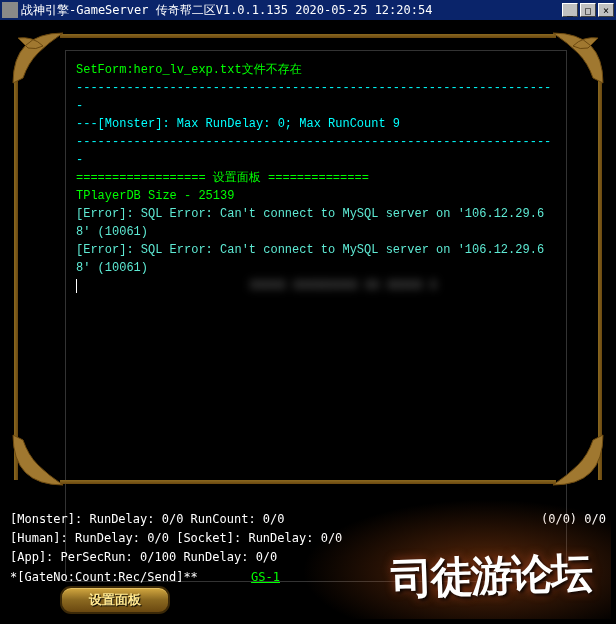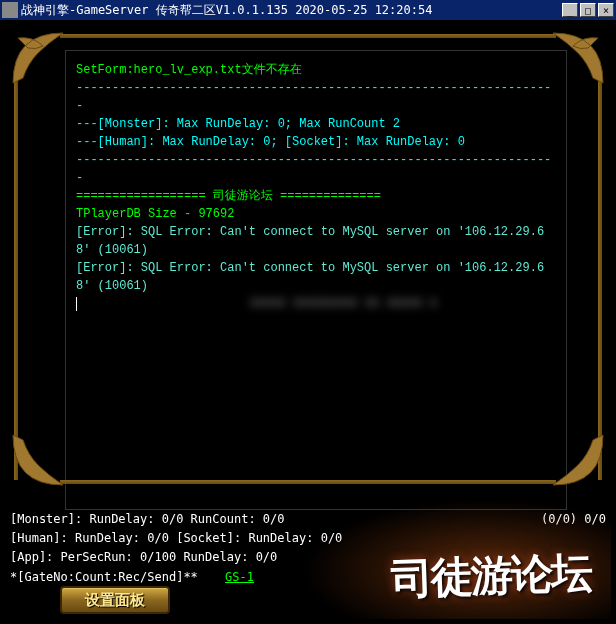--- a/index.html
+++ b/index.html
@@ -64,21 +64,21 @@
 .corner-tl { top: 8px; left: 8px; }
 .corner-tr { top: 8px; right: 8px; }
 .corner-bl { top: 410px; left: 8px; }
 .corner-br { top: 410px; right: 8px; }
 .corner-tl svg, .corner-tr svg, .corner-bl svg, .corner-br svg { width: 100%; height: 100%; }
 .console {
   position: absolute;
   top: 30px;
   left: 65px;
   right: 49px;
-  height: 460px;
+  height: 532px;
   background: #000;
   border: 1px solid #333;
   padding: 10px;
   font-family: "Courier New", monospace;
   font-size: 12px;
   line-height: 1.5;
   overflow: hidden;
 }
 .console-line { white-space: pre-wrap; word-break: break-all; }
 .c-green { color: #00ff00; }
@@ -95,36 +95,36 @@
   position: absolute;
   top: 490px;
   left: 10px;
   right: 10px;
   font-size: 12px;
   color: #fff;
   line-height: 1.6;
 }
 .status-line { white-space: nowrap; }
 .status-line-1 { display: flex; justify-content: space-between; }
-.status-gs { color: #00ff00; margin-left: 20px; text-decoration: underline; }
+.status-gs { color: #00ff00; margin-left: 46px; text-decoration: underline; }
 .bottom-buttons {
   position: absolute;
   bottom: 10px;
   left: 60px;
   display: flex;
   gap: 20px;
 }
 .game-btn {
   width: 110px;
   height: 28px;
   background: linear-gradient(to bottom, #d4a940, #8a6820, #6a4810);
   border: 2px solid #3a2808;
-  border-radius: 4px;
+  border-radius: 11px;
   color: #ffe890;
-  font-size: 15px;
+  font-size: 13px;
   font-family: "SimSun", "宋体", sans-serif;
   font-weight: bold;
   cursor: pointer;
   text-shadow: 1px 1px 1px #000;
   box-shadow: inset 0 1px 0 rgba(255,230,150,0.4);
   margin-top: 16px;
 }
 .forum-logo {
   position: absolute;
   bottom: 5px;
@@ -203,26 +203,25 @@
     <div class="corner-br">
       <svg viewBox="0 0 60 60">
           <path d="M55 5 Q55 55 5 55 Q20 45 30 35 Q40 25 45 10 Z" fill="#a07830" stroke="#6a4810" stroke-width="1"></path>
         </svg>
     </div>
   </div>
 
   <div class="console" id="console">
   <div class="console-line c-green">SetForm:hero_lv_exp.txt文件不存在</div>
       <div class="console-line c-cyan">-------------------------------------------------------------------</div>
-      <div class="console-line c-cyan">---[Monster]: Max RunDelay: 0; Max RunCount 2</div>
-      <div class="console-line c-cyan">---[Human]: Max RunDelay: 0; [Socket]: Max RunDelay: 0</div>
+      <div class="console-line c-cyan">---[Monster]: Max RunDelay: 0; Max RunCount 9</div>
       <div class="console-line c-cyan">-------------------------------------------------------------------</div>
       <div class="console-line c-cyan"></div>
-      <div class="console-line c-green">================== 司徒游论坛 ==============</div>
-      <div class="console-line c-green">TPlayerDB Size - 97692</div>
+      <div class="console-line c-green">================== 设置面板 ==============</div>
+      <div class="console-line c-green">TPlayerDB Size - 25139</div>
       <div class="console-line c-red">[Error]: SQL Error: Can't connect to MySQL server on '106.12.29.68' (10061)</div>
       <div class="console-line c-red">[Error]: SQL Error: Can't connect to MySQL server on '106.12.29.68' (10061)</div>
       <div class="console-line"><span class="c-cursor"></span><span class="blurred">&nbsp;&nbsp;&nbsp;&nbsp;&nbsp;&nbsp;&nbsp;&nbsp;&nbsp;&nbsp;&nbsp;&nbsp;&nbsp;&nbsp;&nbsp;&nbsp;&nbsp;&nbsp;&nbsp;&nbsp;&nbsp;&nbsp;&nbsp;&nbsp;XXXXX&nbsp;XXXXXXXXX&nbsp;XX&nbsp;XXXXX&nbsp;X</span></div>
     </div>
 
   <div class="status-area">
     <div class="status-line status-line-1">
       <span>[Monster]: RunDelay: 0/0 RunCount: 0/0</span>
       <span>(0/0) 0/0</span>
     </div>

